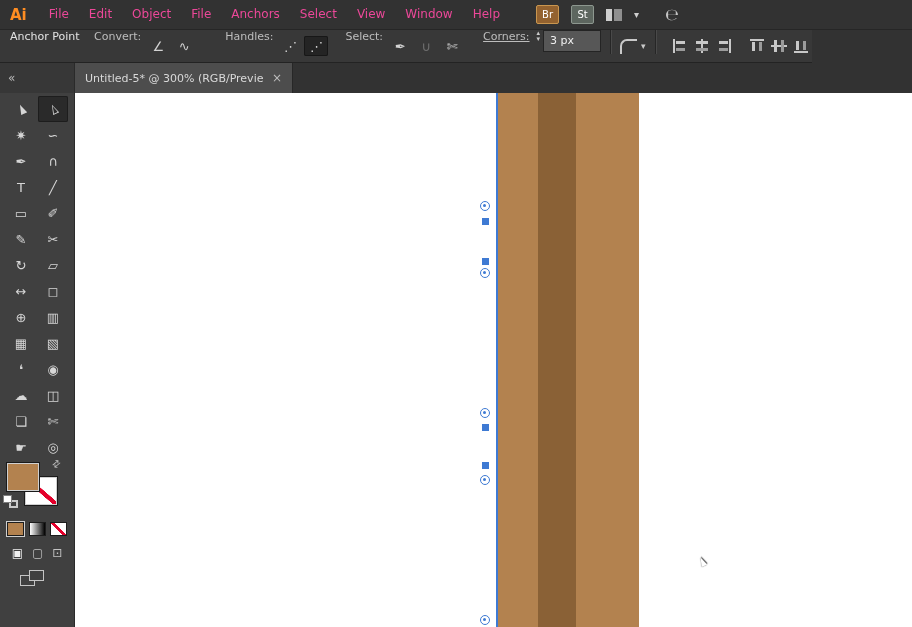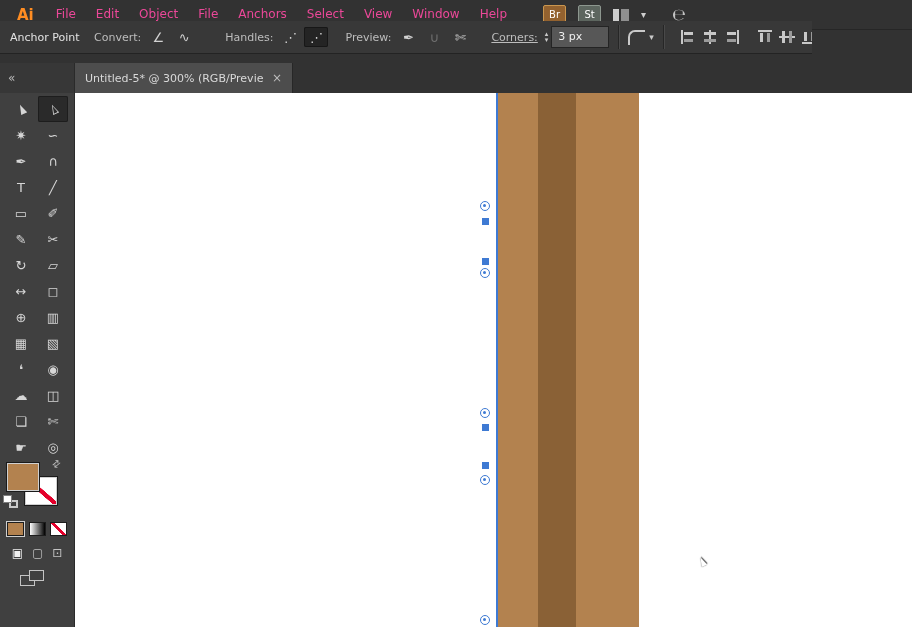--- a/index.html
+++ b/index.html
@@ -7,35 +7,35 @@
     width:912px;height:627px;position:relative;overflow:hidden;
     background:#323232;
     font-family:"DejaVu Sans","Liberation Sans",sans-serif;
     -webkit-user-select:none;user-select:none;
   }
   :root{--fill:#b3824f;--stripe:#8a6136;--sel:#3e7ad3}
 
   
   .menubar{position:absolute;left:0;top:0;width:912px;height:30px;background:#323232;
     border-bottom:1px solid #262626;box-sizing:border-box;display:flex;align-items:center}
-  .logo{color:#ff8d22;font-weight:bold;font-size:15px;padding:0 12px 0 17px}
+  .logo{color:#ff8d22;font-weight:bold;font-size:15px;padding:0 12px 0 10px}
   .menu-items{display:flex;align-items:center;height:100%}
   .menu-item{color:#ec4899;font-size:12px;padding:8px 10px;line-height:29px;cursor:default}
   .mb-tools{display:flex;align-items:center;gap:12px;margin-left:26px}
   .badge{width:23px;height:19px;border-radius:2px;font-size:10px;color:#fff;
     display:flex;align-items:center;justify-content:center;box-sizing:border-box}
   .badge.br{background:#93622f;border:1px solid #c9964f}
   .badge.st{background:#5d665f;border:1px solid #8d978f}
   .ws-icon{width:16px;height:12px;background:linear-gradient(90deg,#cfcfcf 0 6px,#323232 6px 8px,#8f8f8f 8px)}
   .chev{color:#cfcfcf;font-size:10px}
   .swirl{color:#c4c4c4;font-size:16px;margin-left:14px}
 
   
-  .controlbar{position:absolute;left:0;top:21px;width:812px;height:33px;background:#383838;
-    border-bottom:1px solid #232323;box-sizing:border-box;display:flex;align-items:center;overflow:hidden}
+  .controlbar{position:absolute;left:0;top:30px;width:812px;height:33px;background:#383838;
+    border-bottom:1px solid #232323;box-sizing:border-box;display:flex;overflow:hidden}
   .cb-mode{color:#e3e3e3;font-size:11px;margin-left:10px;width:76px;flex:none}
   .cb-label{color:#bdbdbd;font-size:11px;flex:none}
   .lbl-convert{margin-left:8px}
   .lbl-handles{margin-left:28px}
   .lbl-anchors{margin-left:16px}
   .lbl-corners{margin-left:18px;text-decoration:underline;cursor:pointer}
   .cb-group{display:flex;align-items:center;margin-left:4px;flex:none}
   .icon-btn{width:24px;height:20px;display:flex;align-items:center;justify-content:center;
     color:#d2d2d2;font-size:13px;border-radius:2px;box-sizing:border-box;margin:0 1px}
   .icon-btn.active{background:#242424;box-shadow:inset 0 0 0 1px #171717}
@@ -156,21 +156,21 @@
   <span class="cb-label lbl-convert">Convert:</span>
   <span class="cb-group">
       <span class="icon-btn">∠</span>
       <span class="icon-btn">∿</span>
     </span>
   <span class="cb-label lbl-handles">Handles:</span>
   <span class="cb-group">
       <span class="icon-btn">⋰</span>
       <span class="icon-btn active">⋰</span>
     </span>
-  <span class="cb-label lbl-anchors">Preview:</span>
+  <span class="cb-label lbl-anchors">Select:</span>
   <span class="cb-group">
       <span class="icon-btn">✒</span>
       <span class="icon-btn disabled">∪</span>
       <span class="icon-btn">✄</span>
     </span>
   <span class="cb-label lbl-corners">Corners:</span>
   <span class="stepper">
     <i>▴</i>
     <i>▾</i>
   </span>

